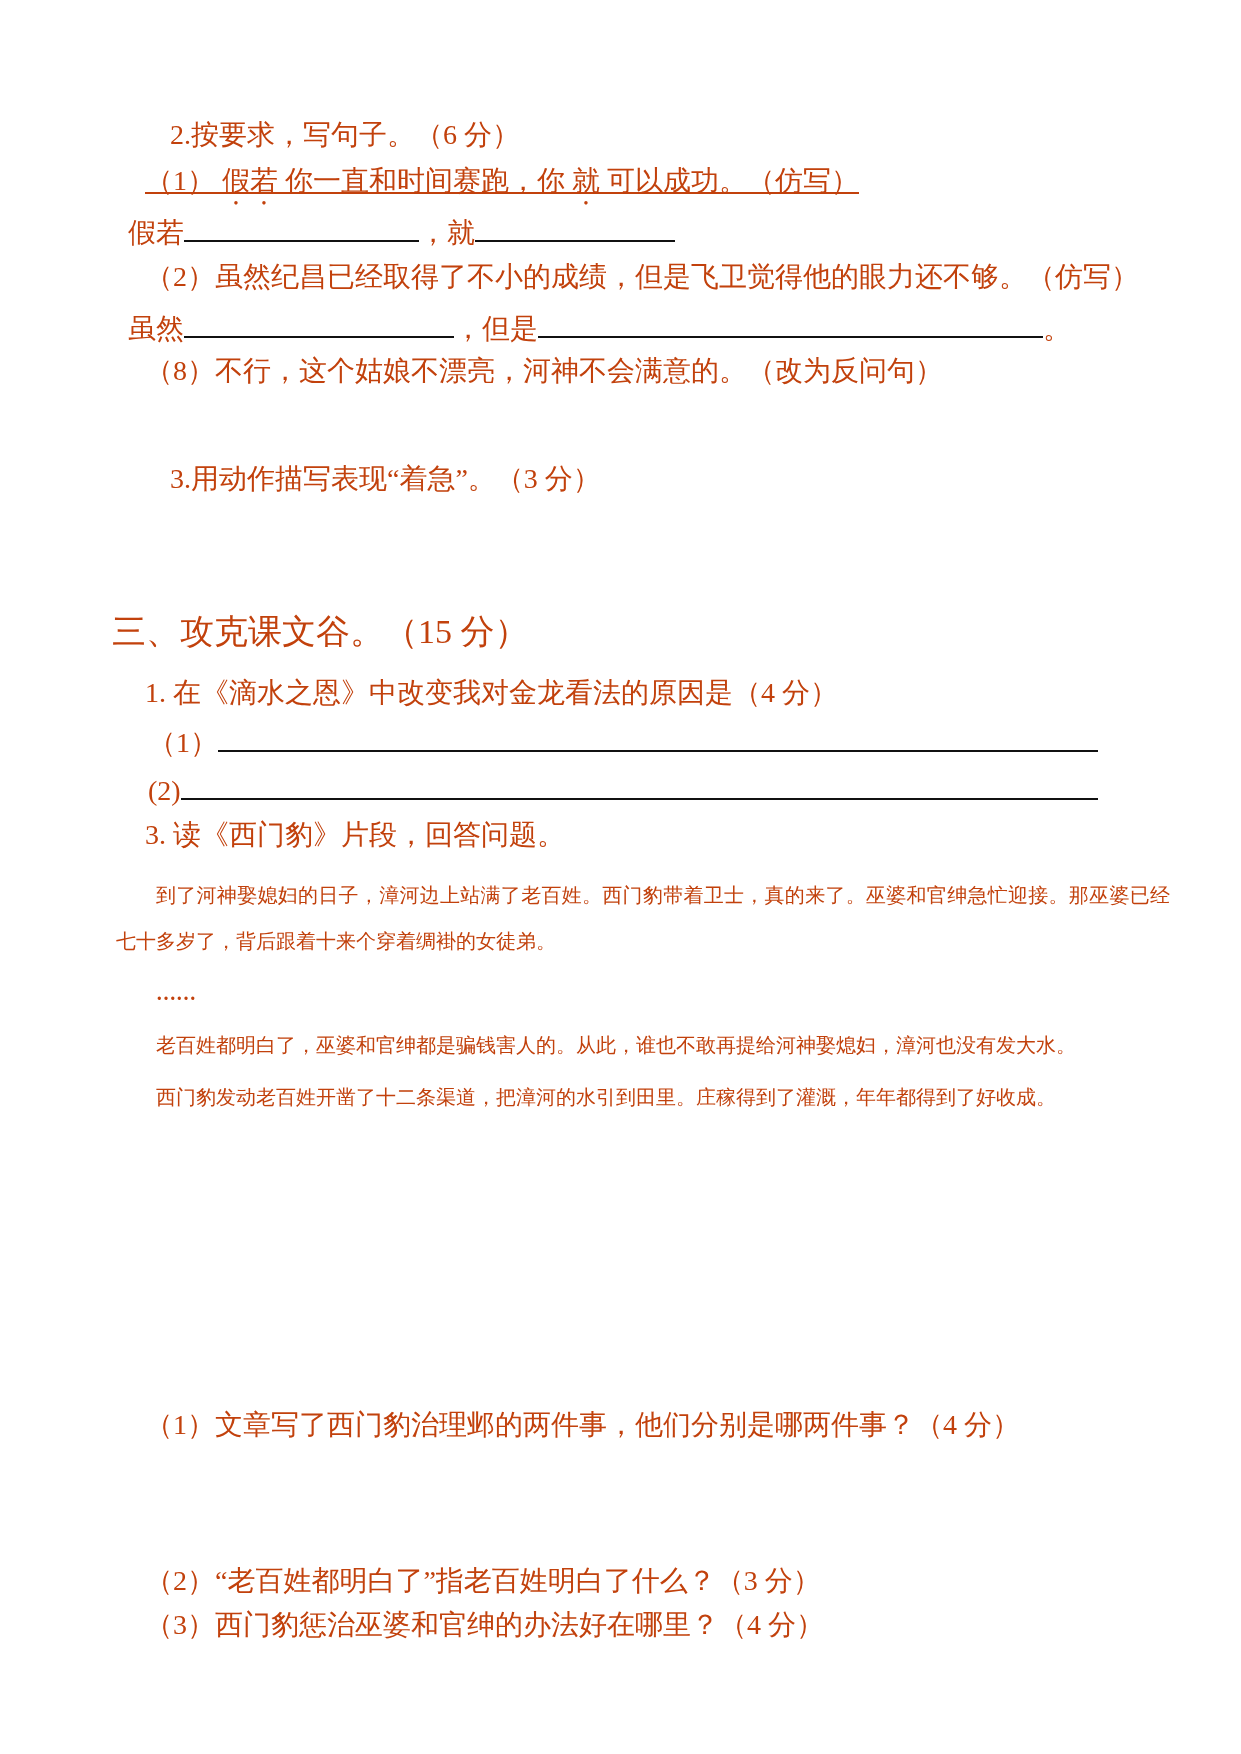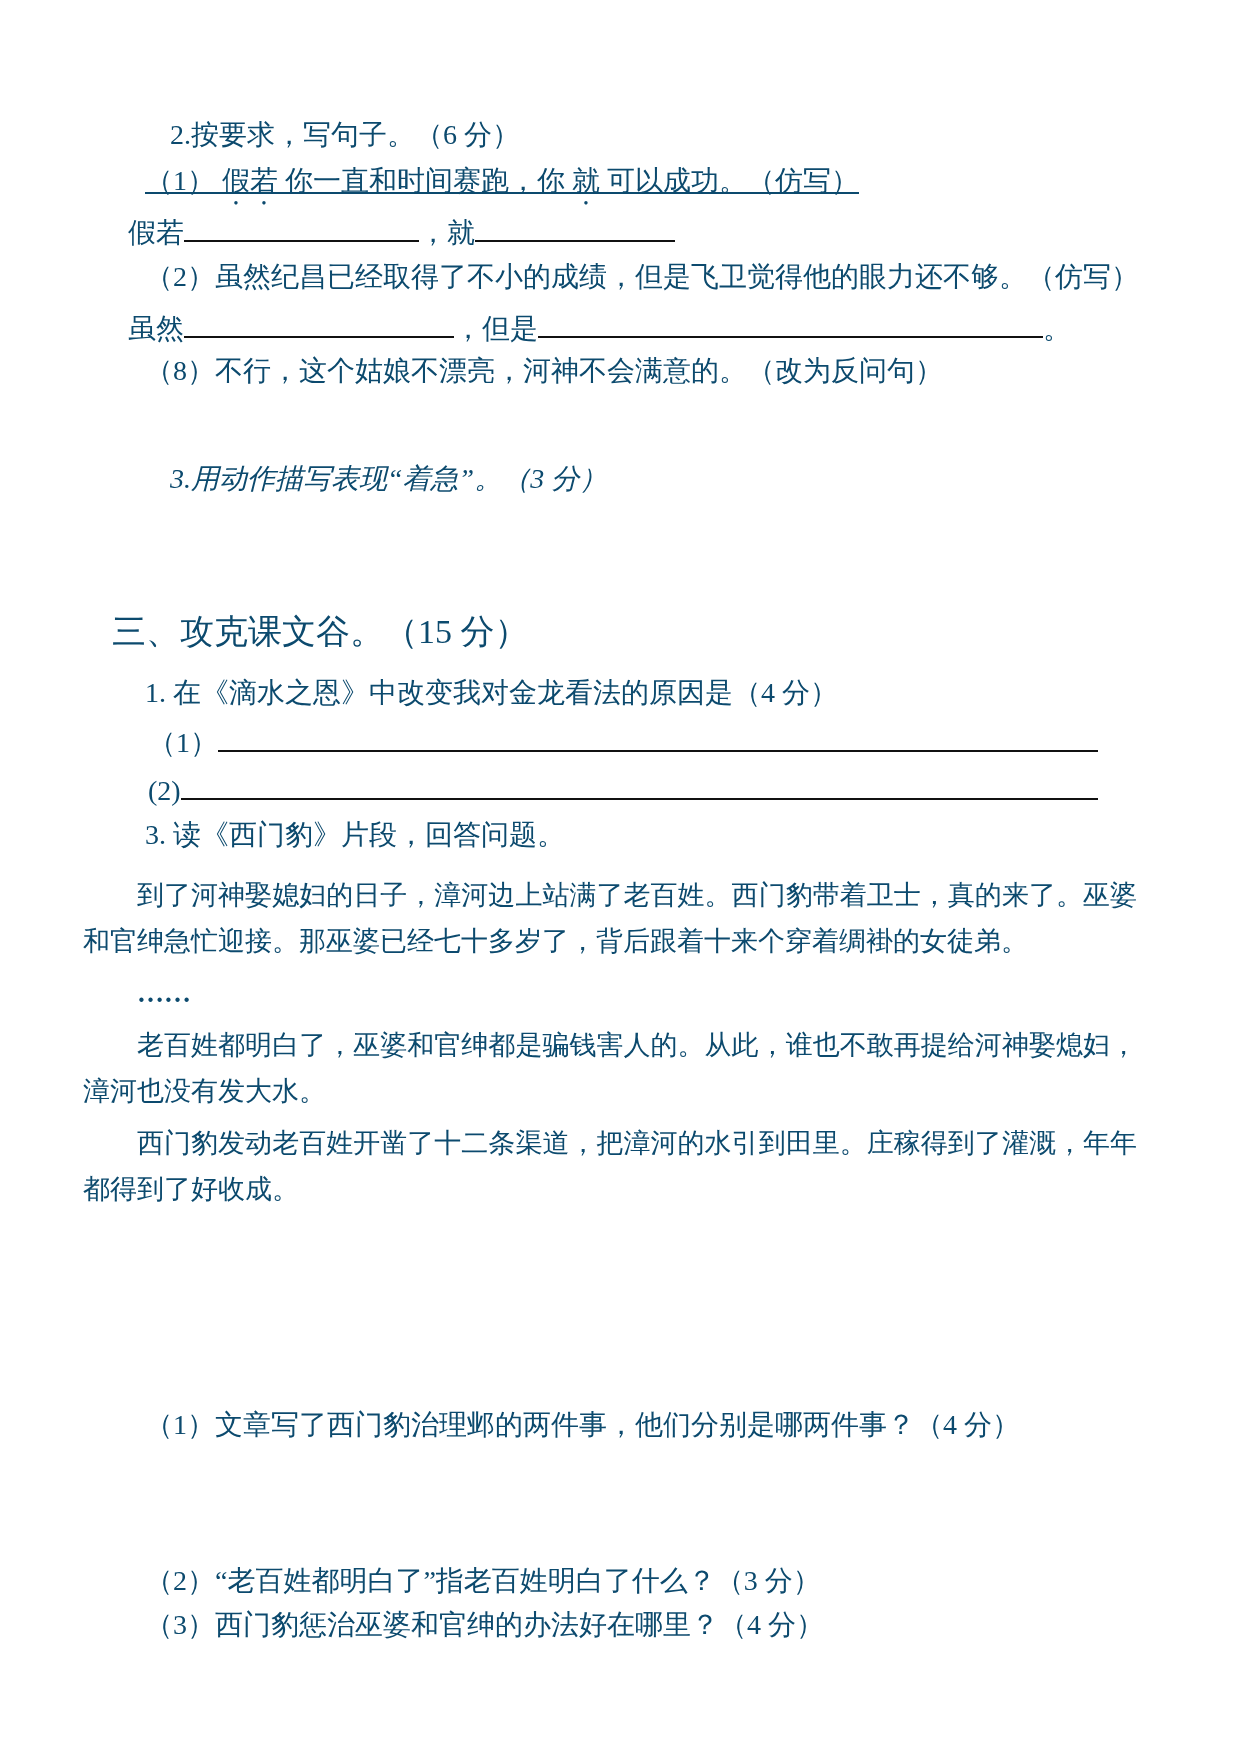--- a/index.html
+++ b/index.html
@@ -2,21 +2,21 @@
 <html><head>
 <meta charset="utf-8">
 <style>
   html, body { margin: 0; padding: 0; background: #e8e8e8; }
   .page {
     position: relative;
     width: 1241px;
     height: 1754px;
     margin: 0 auto;
     background: #ffffff;
-    color: #0c4a6e;
+    color: #c2410c;
     font-family: "Liberation Serif", "DejaVu Serif", serif;
     overflow: hidden;
   }
   .line {
     position: absolute;
     font-size: 28px;
     line-height: 34px;
     white-space: nowrap;
   }
   .indent-q { left: 145px; }
@@ -47,24 +47,24 @@
     left: 148px;
     width: 950px;
     display: flex;
     align-items: baseline;
     font-size: 28px;
     line-height: 34px;
   }
   .answer-row .blank { flex: 1; }
   .passage {
     position: absolute;
-    left: 83px;
+    left: 116px;
     top: 872px;
     width: 1054px;
-    font-size: 27px;
+    font-size: 20px;
     line-height: 46px;
     text-align: justify;
   }
   .passage p {
     margin: 0 0 6px 0;
     text-indent: 2em;
   }
   .passage p:last-child { margin-bottom: 11px; }
   .passage .ellipsis-line { font-weight: bold; }
 </style>
@@ -88,21 +88,21 @@
   </div>
 
   <div class="line indent-q" style="top:260px;">（2）虽然纪昌已经取得了不小的成绩，但是飞卫觉得他的眼力还不够。（仿写）</div>
 
   <div class="line" style="left:128px; top:308px;">
     <span>虽然</span><span class="blank" style="width:270px;"></span><span>，但是</span><span class="blank" style="width:505px;"></span><span>。</span>
   </div>
 
   <div class="line indent-q" style="top:354px;">（8）不行，这个姑娘不漂亮，河神不会满意的。（改为反问句）</div>
 
-  <div class="line indent-num" style="top:462px;font-style:italic;">3.用动作描写表现“着急”。（3 分）</div>
+  <div class="line indent-num" style="top:462px;">3.用动作描写表现“着急”。（3 分）</div>
 
   <div class="section-heading">三、攻克课文谷。（15 分）</div>
 
   <div class="line indent-q" style="top:676px;">1. 在《滴水之恩》中改变我对金龙看法的原因是（4 分）</div>
 
   <div class="answer-row" style="top:722px;">
     <span>（1）</span>
     <span class="blank"></span>
   </div>
 

